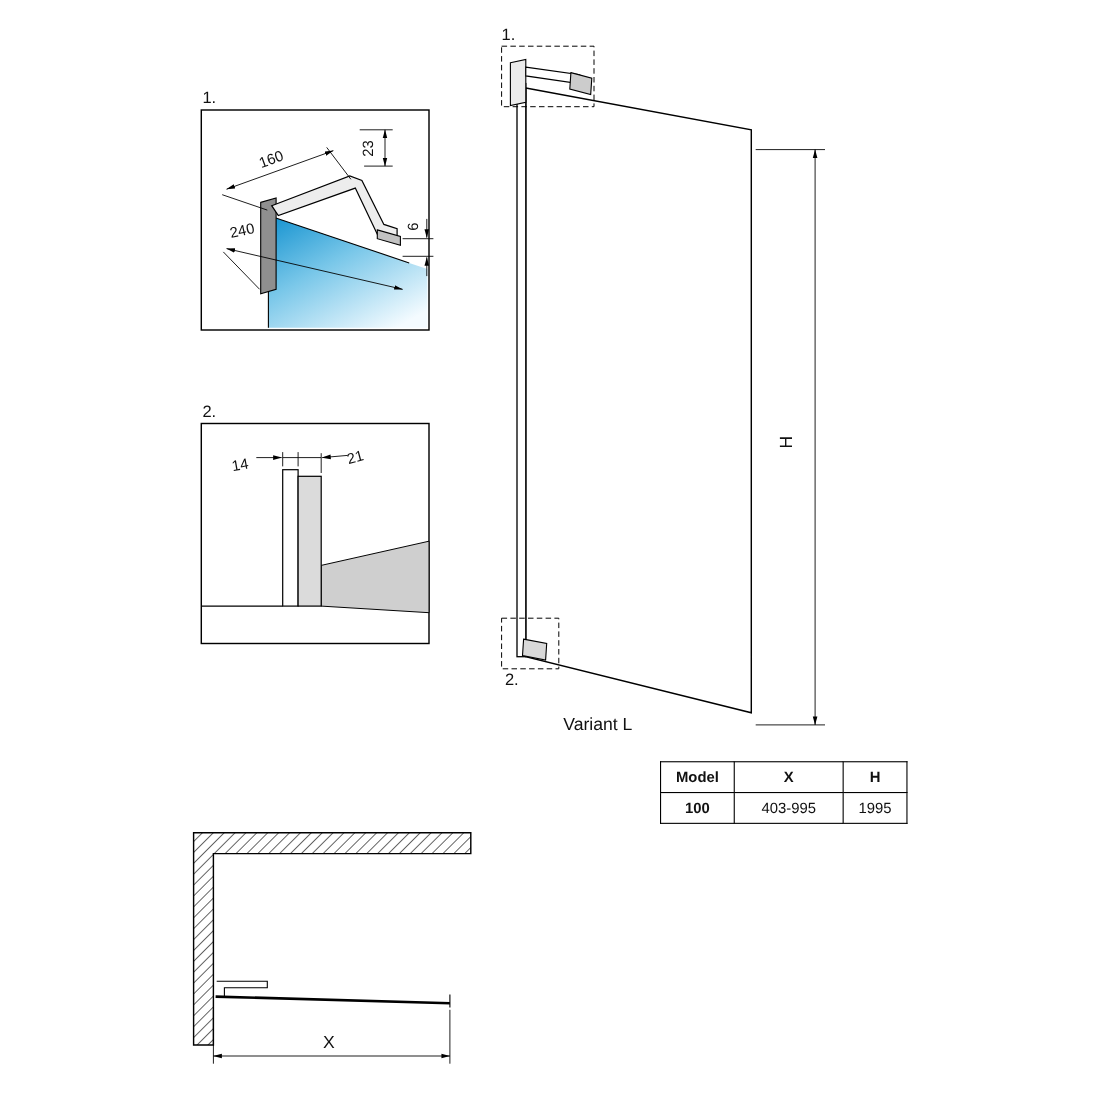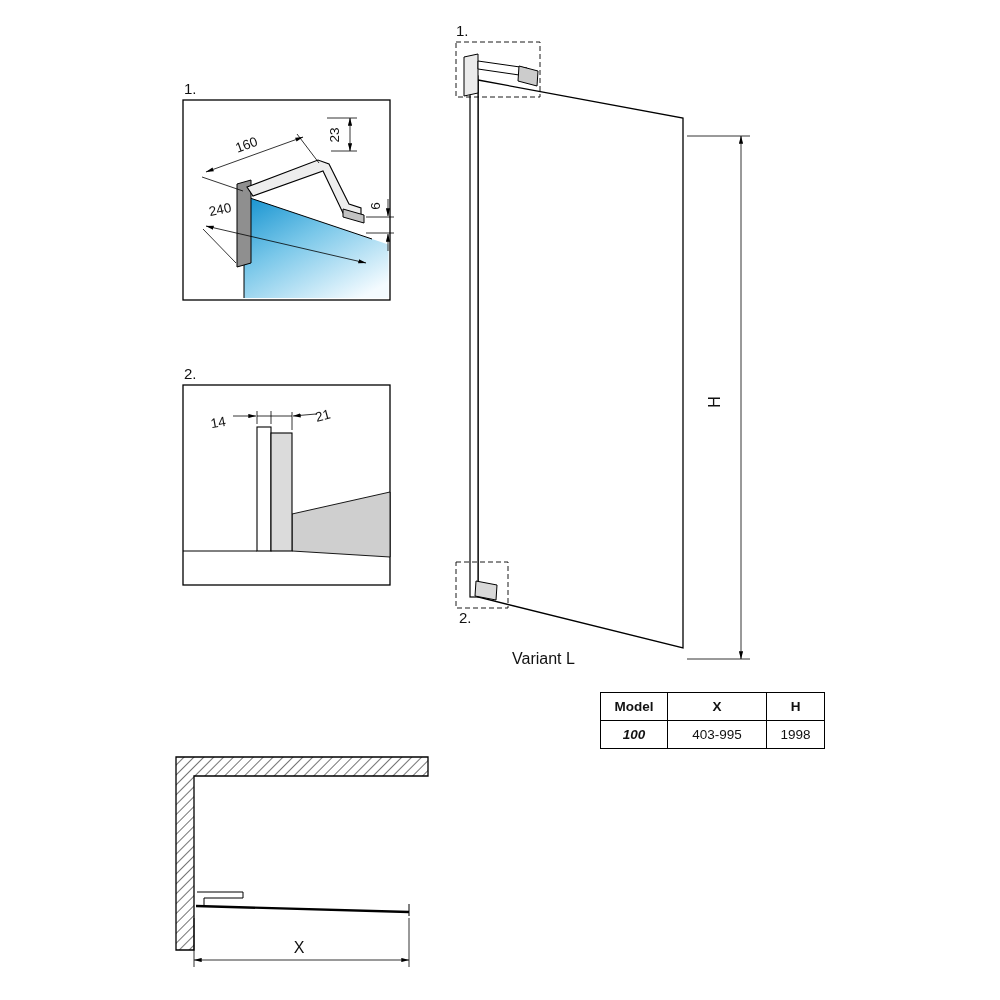--- a/index.html
+++ b/index.html
@@ -17,21 +17,21 @@
   .spec-table{position:absolute;left:600px;top:692px;}
   .spec-table table{border-collapse:collapse;}
   .spec-table td{
     border:1.5px solid #000;text-align:center;vertical-align:middle;
     font-size:13.5px;height:25px;color:#111;background:#fff;
   }
   .spec-table .c1{width:64px;}
   .spec-table .c2{width:96px;}
   .spec-table .c3{width:55px;}
   .spec-table .th{font-weight:bold;}
-  .spec-table .model-val{font-weight:bold;font-style:italic;}
+  .spec-table .model-val{font-weight:bold;}
 </style>
 </head>
 <body>
 
 <div class="stage">
 
 <svg width="1000" height="1000" viewBox="0 0 1000 1000">
   <defs>
     <marker id="arr" viewBox="0 0 10 6" refX="9.6" refY="3" markerWidth="10" markerHeight="6" orient="auto-start-reverse">
       <path d="M0,0.4 L10,3 L0,5.6 Z" fill="#000"></path>
@@ -164,19 +164,19 @@
   <table>
     <tbody>
           <tr>
       <td class="c1 th">Model</td>
       <td class="c2 th">X</td>
       <td class="c3 th">H</td>
     </tr>
     <tr>
       <td class="c1 model-val">100</td>
       <td class="c2">403-995</td>
-      <td class="c3">1998</td>
+      <td class="c3">1995</td>
     </tr>
   </tbody>
       </table>
 </div>
 
 </div>
 
 </body></html>

